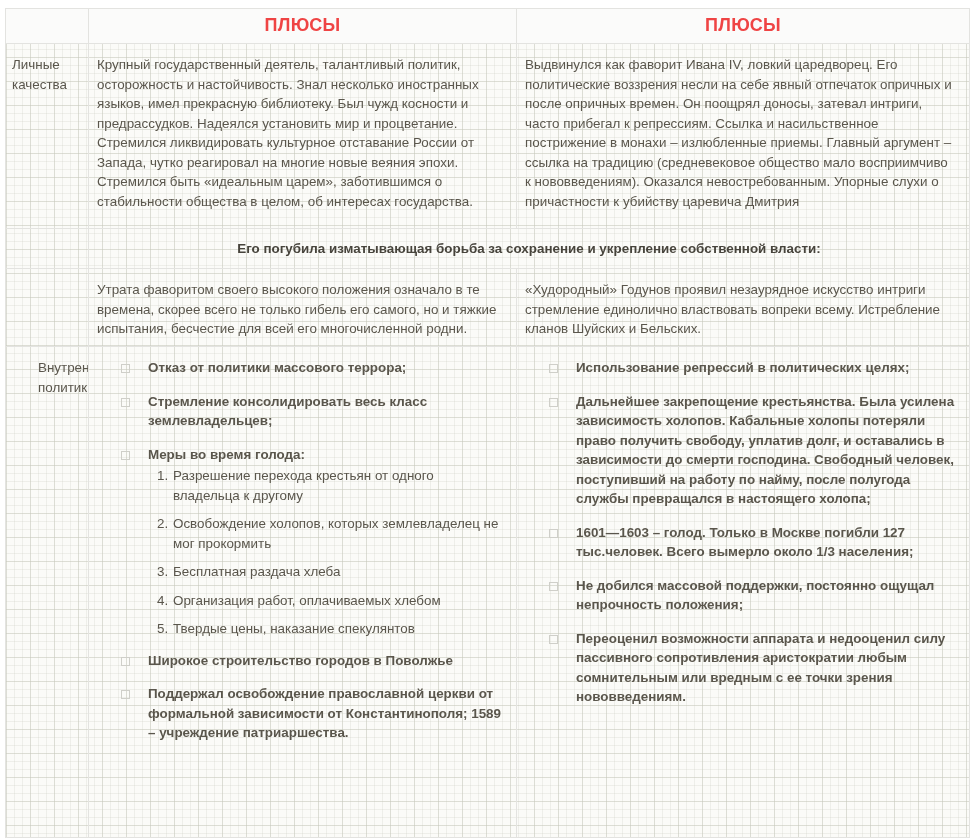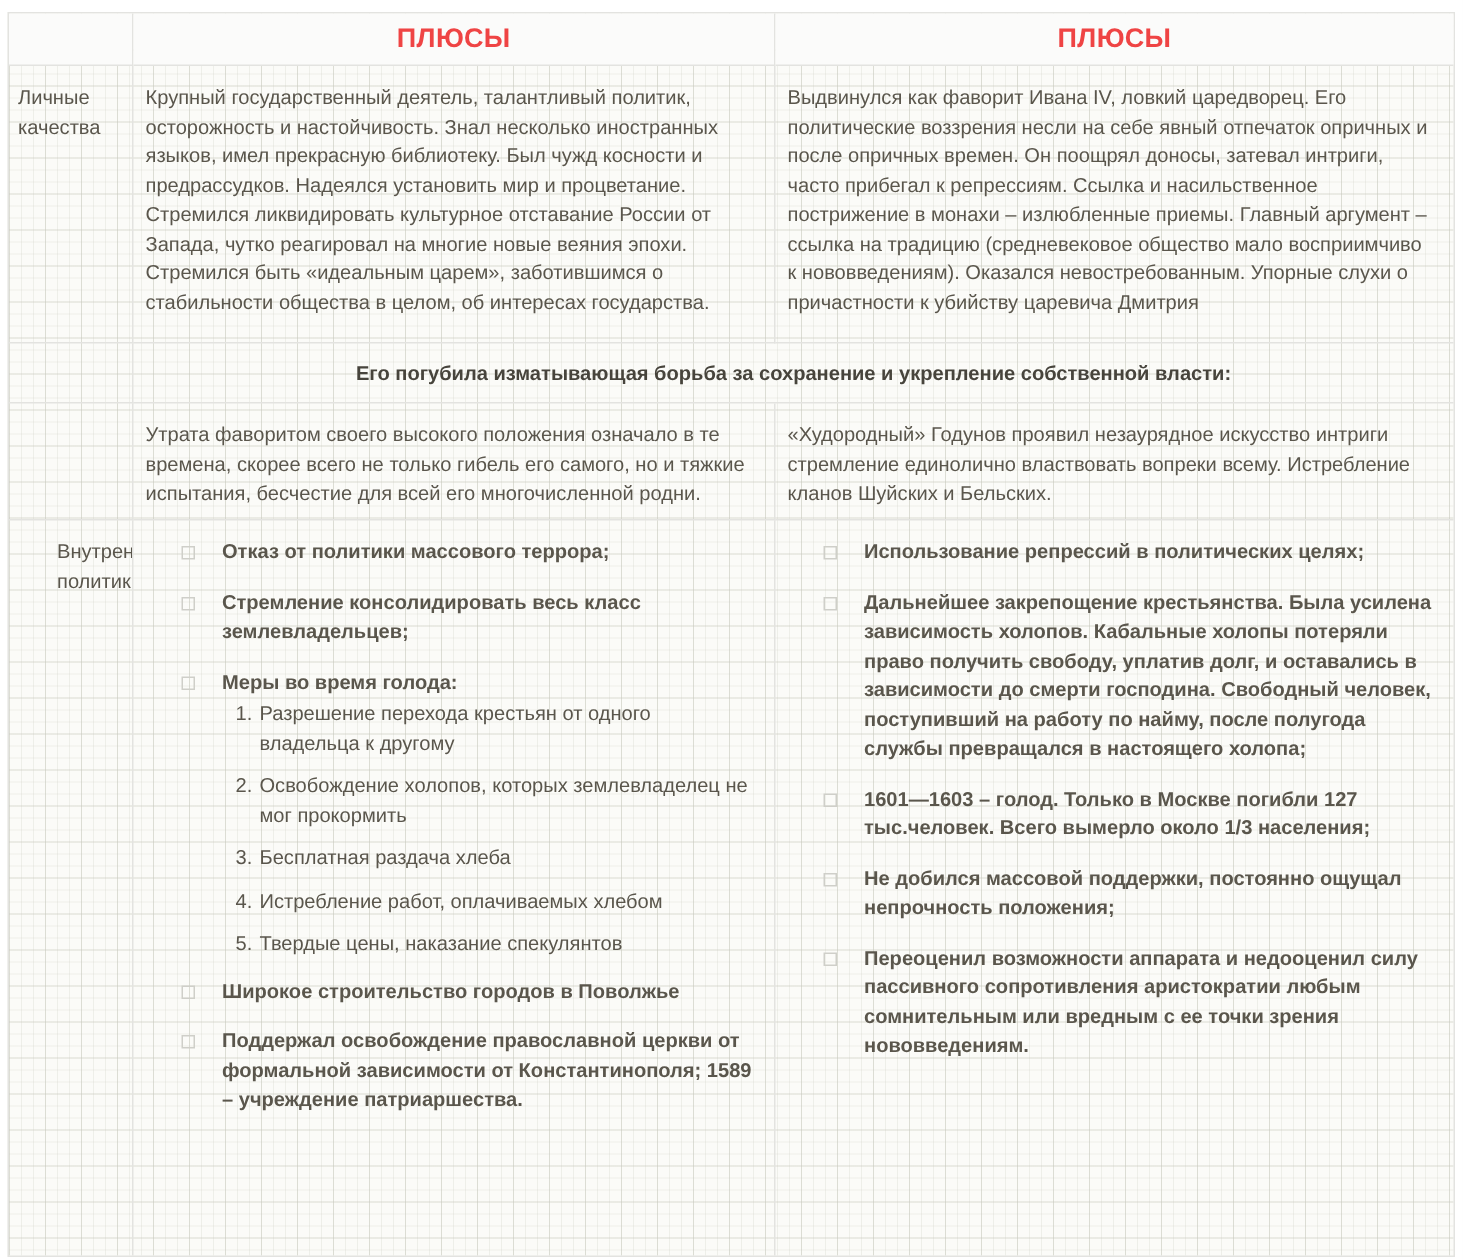--- a/index.html
+++ b/index.html
@@ -106,21 +106,21 @@
         <div class="nli">
           <span class="num">2.</span>
           <span class="nli-text">Освобождение холопов, которых землевладелец не мог прокормить</span>
         </div>
         <div class="nli">
           <span class="num">3.</span>
           <span class="nli-text">Бесплатная раздача хлеба</span>
         </div>
         <div class="nli">
           <span class="num">4.</span>
-          <span class="nli-text">Истребление работ, оплачиваемых хлебом</span>
+          <span class="nli-text">Организация работ, оплачиваемых хлебом</span>
         </div>
         <div class="nli">
           <span class="num">5.</span>
           <span class="nli-text">Твердые цены, наказание спекулянтов</span>
         </div>
       </div>
 
       <div class="ul">
         <div class="li">
           <span class="sq"></span>

